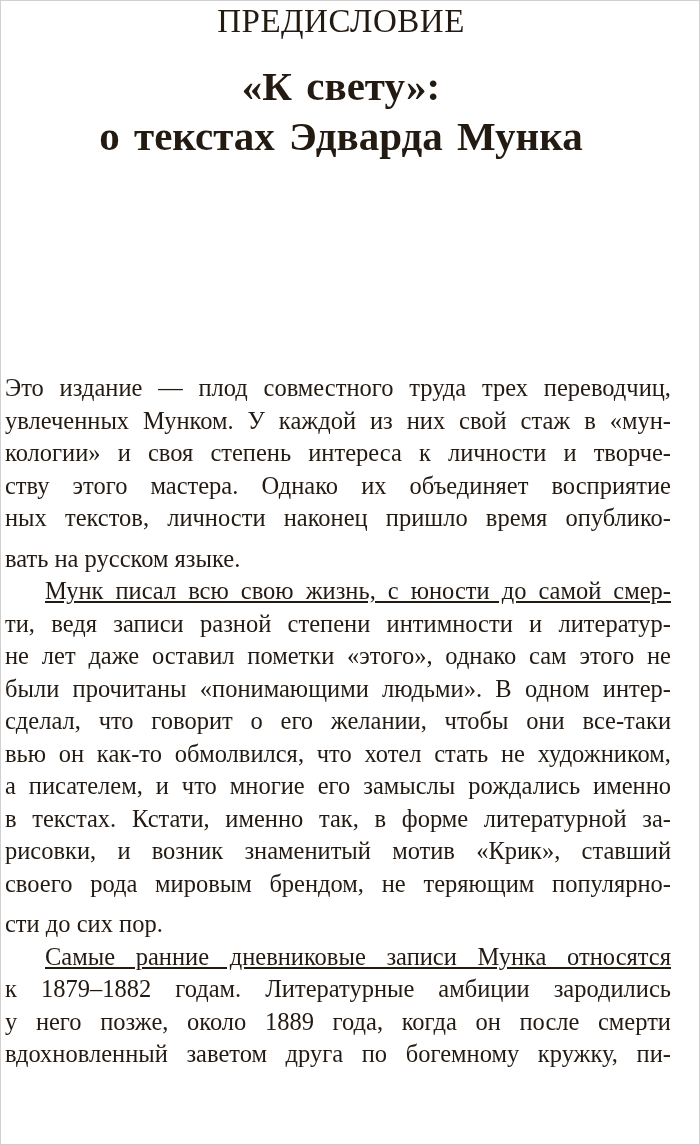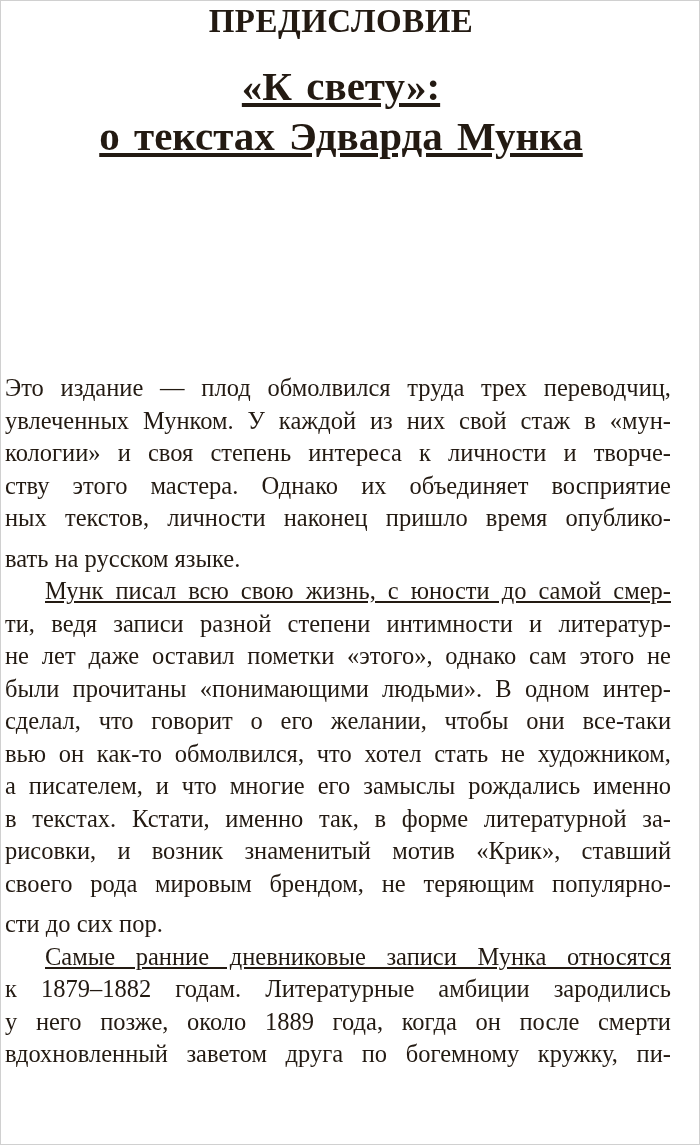--- a/index.html
+++ b/index.html
@@ -24,35 +24,35 @@
       font-family: "Liberation Serif", "DejaVu Serif", serif;
     }
     .section-label {
       position: absolute;
       top: 2px;
       left: 0;
       width: 680px;
       text-align: center;
       font-size: 33px;
       letter-spacing: 0.5px;
-      font-weight: bold;
+      font-weight: normal;
       line-height: 36px;
     }
     .title {
       position: absolute;
       top: 60px;
       left: 0;
       width: 680px;
       text-align: center;
       font-size: 41px;
       font-weight: bold;
       line-height: 50px;
       word-spacing: 4px;
     }
-    .title .line { display: block; text-decoration: underline; }
+    .title .line { display: block; }
     .body-text {
       position: absolute;
       top: 371px;
       left: 4px;
       width: 666px;
       font-size: 24.5px;
       line-height: 32.5px;
       text-align: justify;
     }
     .line-row {
@@ -78,21 +78,21 @@
 <div class="page">
   <div class="section-label">ПРЕДИСЛОВИЕ</div>
   <div class="title">
     <span class="line">«К свету»:</span>
     <span class="line">о текстах Эдварда Мунка</span>
   </div>
 
   <div class="body-text">
 
     <div>
-      <span class="line-row">Это издание — плод обмолвился труда трех переводчиц,</span>
+      <span class="line-row">Это издание — плод совместного труда трех переводчиц,</span>
       <span class="line-row">увлеченных Мунком. У каждой из них свой стаж в «мун-</span>
       <span class="line-row">кологии» и своя степень интереса к личности и творче-</span>
       <span class="line-row">ству этого мастера. Однако их объединяет восприятие</span>
       <span class="line-row">ных текстов, личности наконец пришло время опублико-</span>
       <span class="line-row last">вать на русском языке.</span>
     </div>
 
     <div>
       <span class="line-row indent">Мунк писал всю свою жизнь, с юности до самой смер-</span>
       <span class="line-row">ти, ведя записи разной степени интимности и литератур-</span>

